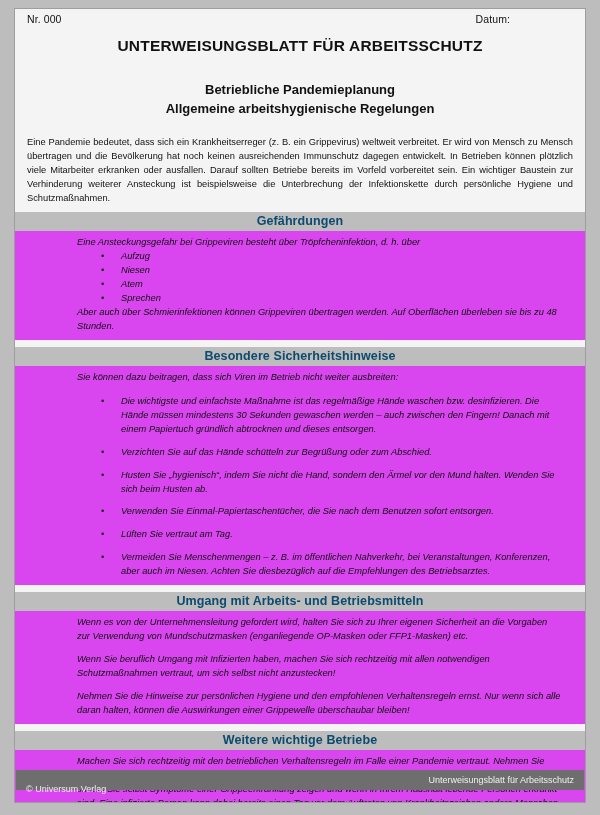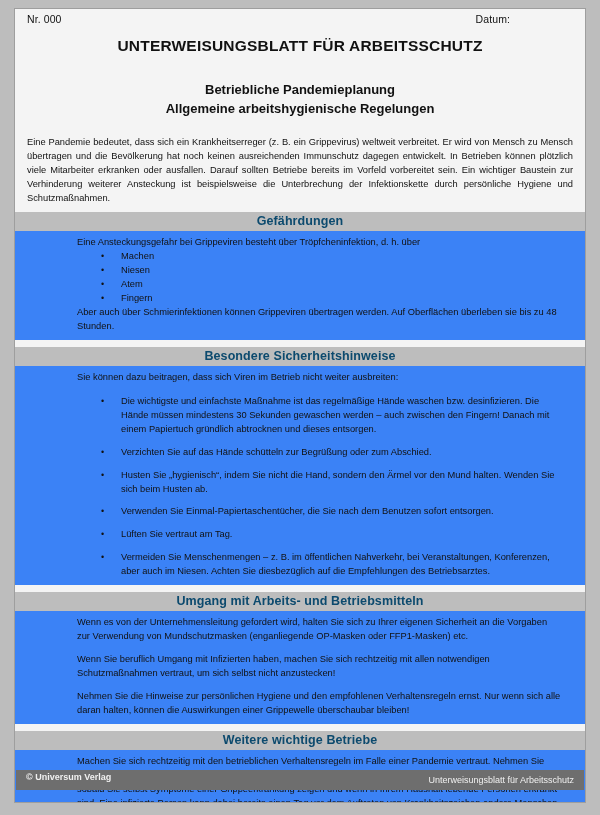--- a/index.html
+++ b/index.html
@@ -71,25 +71,26 @@
     text-align: center;
     font-size: 12.5px;
     font-weight: bold;
     color: #0c4a6e;
     padding: 2px 0 3px 0;
     margin-top: 7px;
     letter-spacing: 0.1px;
   }
 
   .section-body {
-    background: #3b82f6;
+    background: #d946ef;
     padding: 5px 24px 6px 62px;
     font-size: 9.3px;
     color: #111;
     line-height: 1.5;
+    font-style: italic;
   }
   .section-body p {
     margin: 0 0 0 0;
   }
   .section-body p + p {
     margin-top: 9px;
   }
 
   ul.bullets {
     list-style: none;
@@ -133,22 +134,21 @@
     right: 1px;
     bottom: 12px;
     height: 20px;
     background: #6e6e6e;
     color: #f0f0f0;
     font-size: 9px;
   }
   .footer .f-left {
     position: absolute;
     left: 10px;
-    top: 2px;
-    font-weight: bold;
+    top: 14px;
   }
   .footer .f-right {
     position: absolute;
     right: 10px;
     top: 5px;
   }
 </style>
 </head>
 <body>
 
@@ -167,33 +167,33 @@
   </div>
 
   <div class="intro">Eine Pandemie bedeutet, dass sich ein Krankheitserreger (z. B. ein Grippevirus) weltweit verbreitet. Er wird von Mensch zu Mensch übertragen und die Bevölkerung hat noch keinen ausreichenden Immunschutz dagegen entwickelt. In Betrieben können plötzlich viele Mitarbeiter erkranken oder ausfallen. Darauf sollten Betriebe bereits im Vorfeld vorbereitet sein. Ein wichtiger Baustein zur Verhinderung weiterer Ansteckung ist beispielsweise die Unterbrechung der Infektionskette durch persönliche Hygiene und Schutzmaßnahmen.</div>
 
   <div class="band">Gefährdungen</div>
   <div class="section-body">
     <p>Eine Ansteckungsgefahr bei Grippeviren besteht über Tröpfcheninfektion, d. h. über</p>
     <ul class="bullets tight-list">
       <li>
         <span class="bullet-dot">•</span>
-        <span>Machen</span>
+        <span>Aufzug</span>
       </li>
       <li>
         <span class="bullet-dot">•</span>
         <span>Niesen</span>
       </li>
       <li>
         <span class="bullet-dot">•</span>
         <span>Atem</span>
       </li>
       <li>
         <span class="bullet-dot">•</span>
-        <span>Fingern</span>
+        <span>Sprechen</span>
       </li>
     </ul>
     <p style="margin-top:0">Aber auch über Schmierinfektionen können Grippeviren übertragen werden. Auf Oberflächen überleben sie bis zu 48 Stunden.</p>
   </div>
 
   <div class="band">Besondere Sicherheitshinweise</div>
   <div class="section-body">
     <p>Sie können dazu beitragen, dass sich Viren im Betrieb nicht weiter ausbreiten:</p>
     <ul class="bullets spaced" style="margin-top:10px">
       <li>

